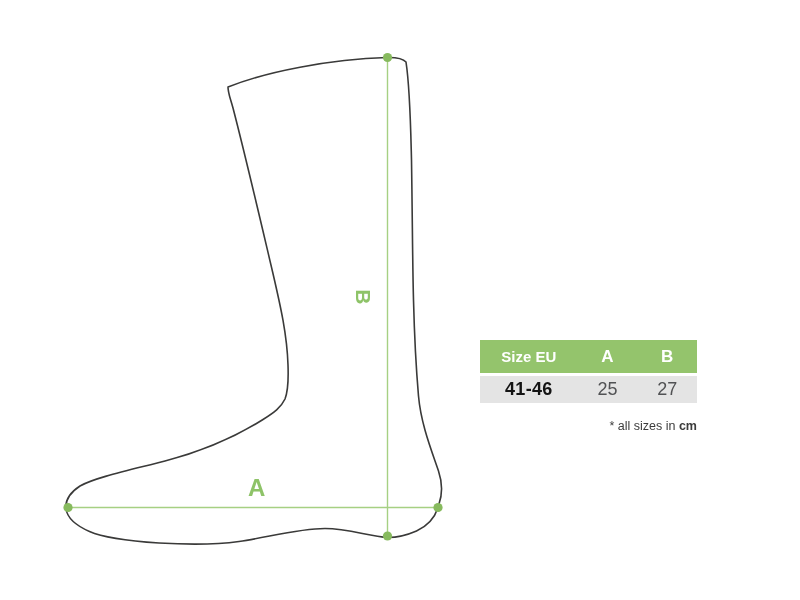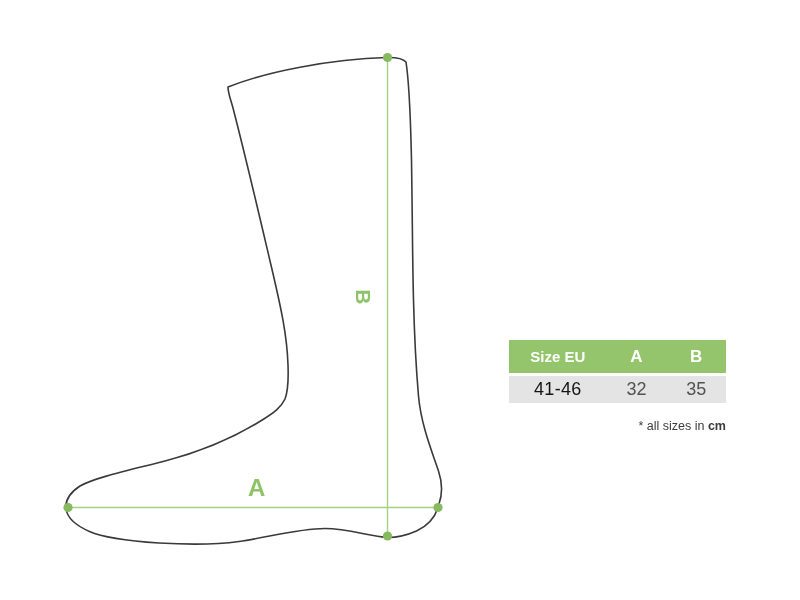--- a/index.html
+++ b/index.html
@@ -26,33 +26,33 @@
   .measure-label{
     position:absolute;color:var(--green-label);font-weight:bold;
     letter-spacing:.5px;
   }
   .label-a{left:248px;top:474px;font-size:24px;}
   .label-b{
     left:350px;top:284px;font-size:21px;width:26px;height:26px;
     display:flex;align-items:center;justify-content:center;
     transform:rotate(90deg);
   }
-  .size-table{position:absolute;left:509px;top:340px;width:217px;}
+  .size-table{position:absolute;left:480px;top:340px;width:217px;}
   .t-row{display:flex;width:100%;}
   .t-head{background:var(--green-header);height:33px;}
   .t-gap{height:3px;}
   .t-data{background:var(--row-gray);height:27px;}
   .t-cell{
     display:flex;align-items:center;justify-content:center;
     box-sizing:border-box;
   }
   .c1{width:45%;} .c2{width:27.5%;} .c3{width:27.5%;}
   .t-head .t-cell{color:#ffffff;font-weight:bold;font-size:15px;}
   .t-head .c2,.t-head .c3{font-size:17px;}
-  .t-data .c1{color:#141414;font-weight:normal;font-size:18px;letter-spacing:.3px;}
+  .t-data .c1{color:#141414;font-weight:bold;font-size:18px;letter-spacing:.3px;}
   .t-data .c2,.t-data .c3{color:var(--num-gray);font-size:18px;}
   .table-note{
     margin-top:16px;text-align:right;font-size:12.5px;color:var(--text-dark);
   }
   .table-note b{font-weight:bold;}
 </style>
 </head>
 <body>
 
 <div class="stage">
@@ -99,21 +99,21 @@
 
   <div class="size-table">
     <div class="t-row t-head">
       <div class="t-cell c1">Size EU</div>
       <div class="t-cell c2">A</div>
       <div class="t-cell c3">B</div>
     </div>
     <div class="t-gap"></div>
     <div class="t-row t-data">
       <div class="t-cell c1">41-46</div>
-      <div class="t-cell c2">32</div>
-      <div class="t-cell c3">35</div>
+      <div class="t-cell c2">25</div>
+      <div class="t-cell c3">27</div>
     </div>
     <div class="table-note">
       <span>* all sizes in </span><b>cm</b>
     </div>
   </div>
 
 </div>
 
 </body></html>

